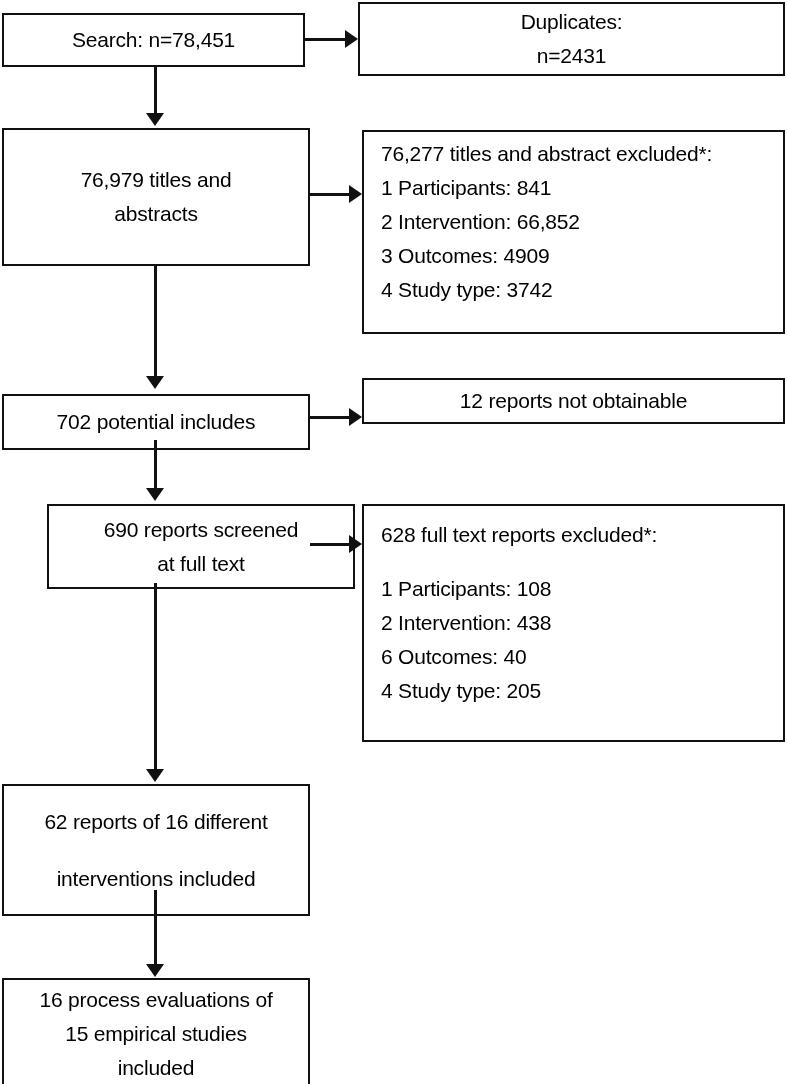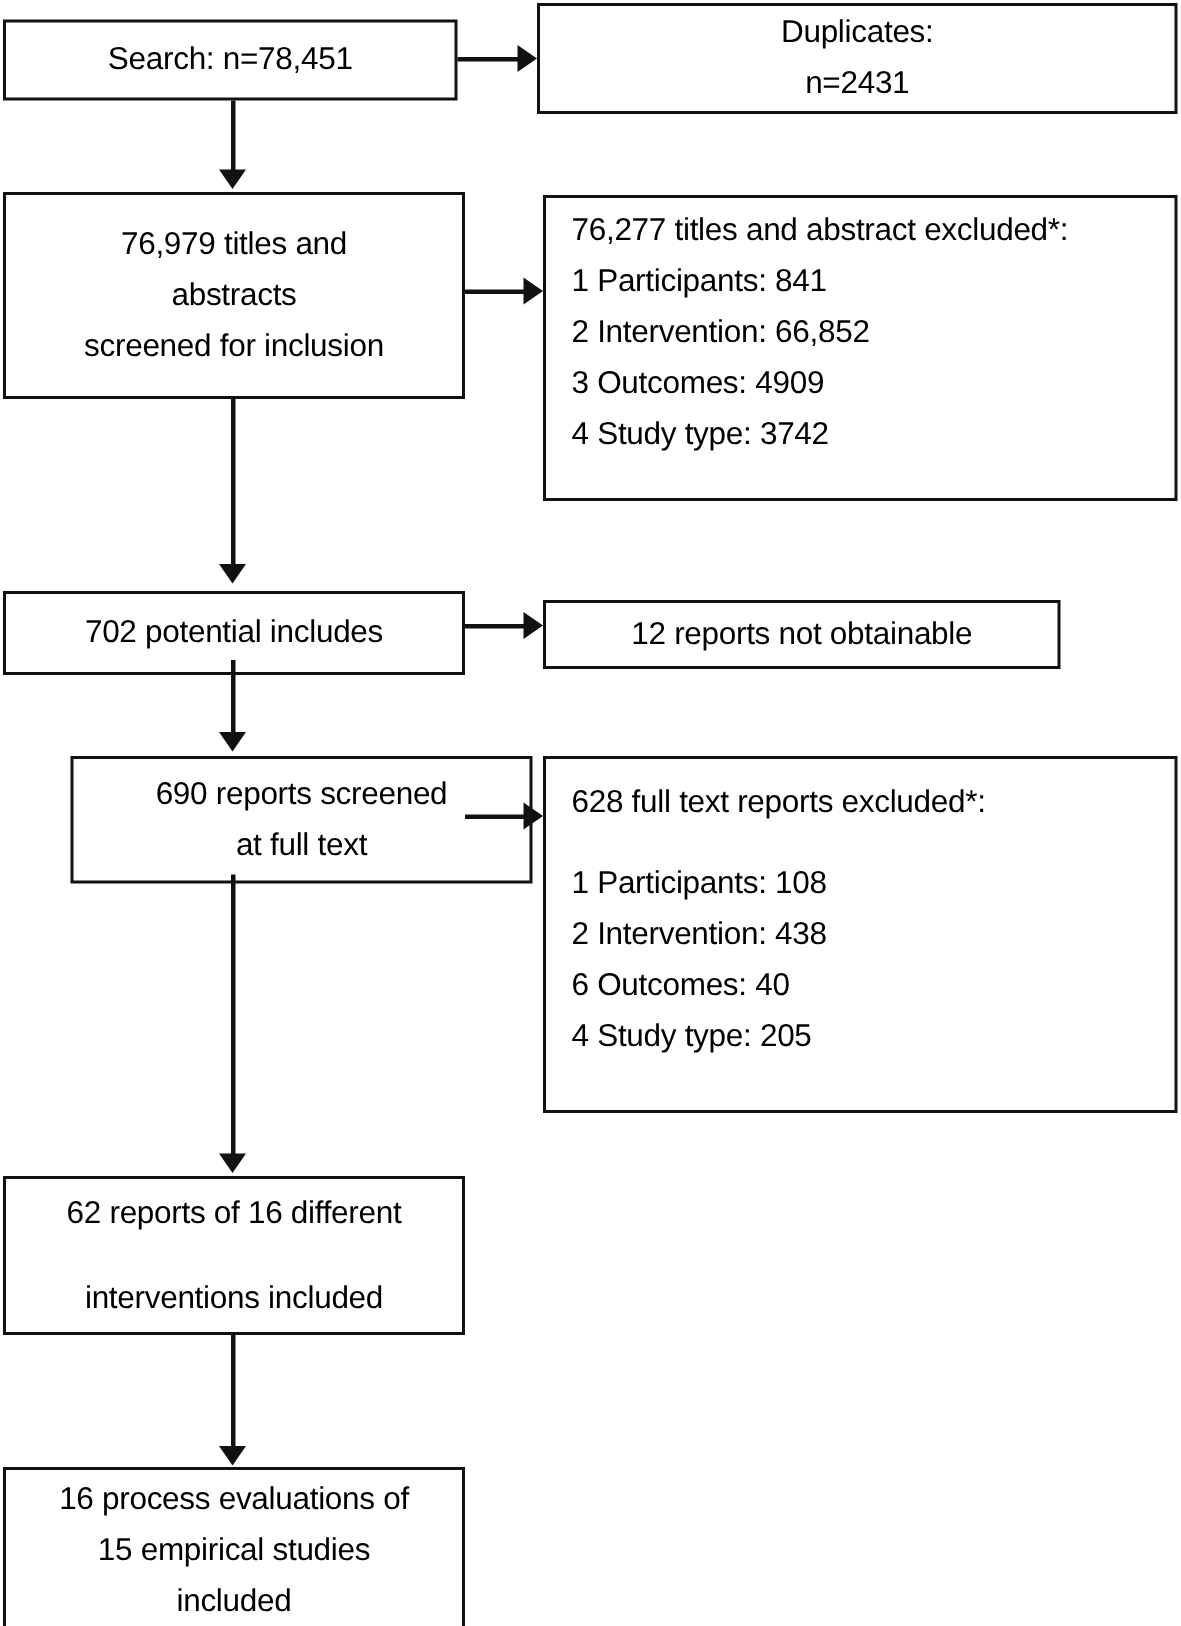--- a/index.html
+++ b/index.html
@@ -82,21 +82,20 @@
 
   <div class="hline" style="left:305px; top:38px; width:42px;"></div>
   <div class="arrow-right" style="left:345px; top:30px;"></div>
 
   <div class="vline" style="left:154px; top:67px; height:48px;"></div>
   <div class="arrow-down" style="left:146px; top:113px;"></div>
 
   <div class="box center" style="left:2px; top:128px; width:308px; height:138px;">
     <div class="line">76,979 titles and</div>
     <div class="line">abstracts</div>
-    <div class="line">screened for inclusion</div>
   </div>
 
   <div class="box left" style="left:362px; top:130px; width:423px; height:204px;">
     <div class="line pad-left">76,277 titles and abstract excluded*:</div>
     <div class="line pad-left">1 Participants: 841</div>
     <div class="line pad-left">2 Intervention: 66,852</div>
     <div class="line pad-left">3 Outcomes: 4909</div>
     <div class="line pad-left">4 Study type: 3742</div>
     <div class="spacer"></div>
   </div>
@@ -104,21 +103,21 @@
   <div class="hline" style="left:310px; top:193px; width:41px;"></div>
   <div class="arrow-right" style="left:349px; top:185px;"></div>
 
   <div class="vline" style="left:154px; top:266px; height:112px;"></div>
   <div class="arrow-down" style="left:146px; top:376px;"></div>
 
   <div class="box center" style="left:2px; top:394px; width:308px; height:56px;">
     <div class="line">702 potential includes</div>
   </div>
 
-  <div class="box center" style="left:362px; top:400px; width:345px; height:46px;">
+  <div class="box center" style="left:362px; top:378px; width:423px; height:46px;">
     <div class="line">12 reports not obtainable</div>
   </div>
 
   <div class="hline" style="left:310px; top:416px; width:41px;"></div>
   <div class="arrow-right" style="left:349px; top:408px;"></div>
 
   <div class="vline" style="left:154px; top:440px; height:50px;"></div>
   <div class="arrow-down" style="left:146px; top:488px;"></div>
 
   <div class="box center" style="left:2px; top:504px; width:308px; height:85px;margin-left:45px;">
@@ -135,21 +134,21 @@
     <div class="line pad-left">4 Study type: 205</div>
     <div class="spacer"></div>
   </div>
 
   <div class="hline" style="left:310px; top:543px; width:41px;"></div>
   <div class="arrow-right" style="left:349px; top:535px;"></div>
 
   <div class="vline" style="left:154px; top:583px; height:188px;"></div>
   <div class="arrow-down" style="left:146px; top:769px;"></div>
 
-  <div class="box center" style="left:2px; top:784px; width:308px; height:106px;gap:23px;">
+  <div class="box center" style="left:2px; top:784px; width:308px; height:132px;gap:23px;">
     <div class="line">62 reports of 16 different</div>
     <div class="line">interventions included</div>
   </div>
 
   <div class="vline" style="left:154px; top:890px; height:76px;"></div>
   <div class="arrow-down" style="left:146px; top:964px;"></div>
 
   <div class="box center" style="left:2px; top:978px; width:308px; height:112px;">
     <div class="line">16 process evaluations of</div>
     <div class="line">15 empirical studies</div>

